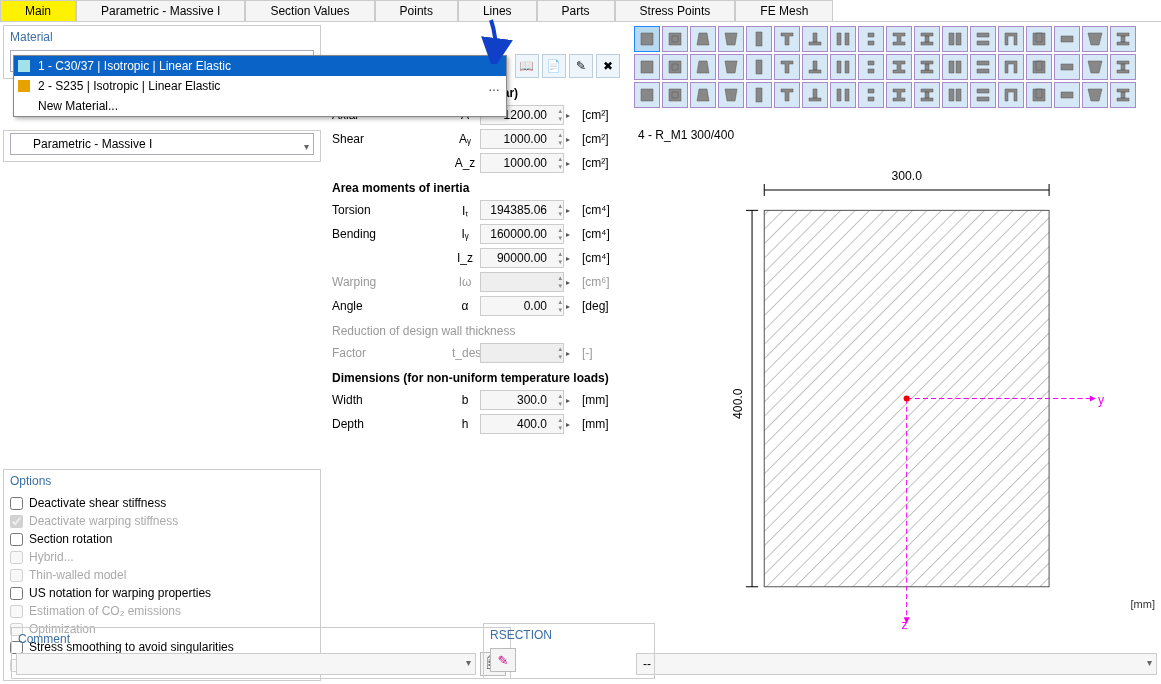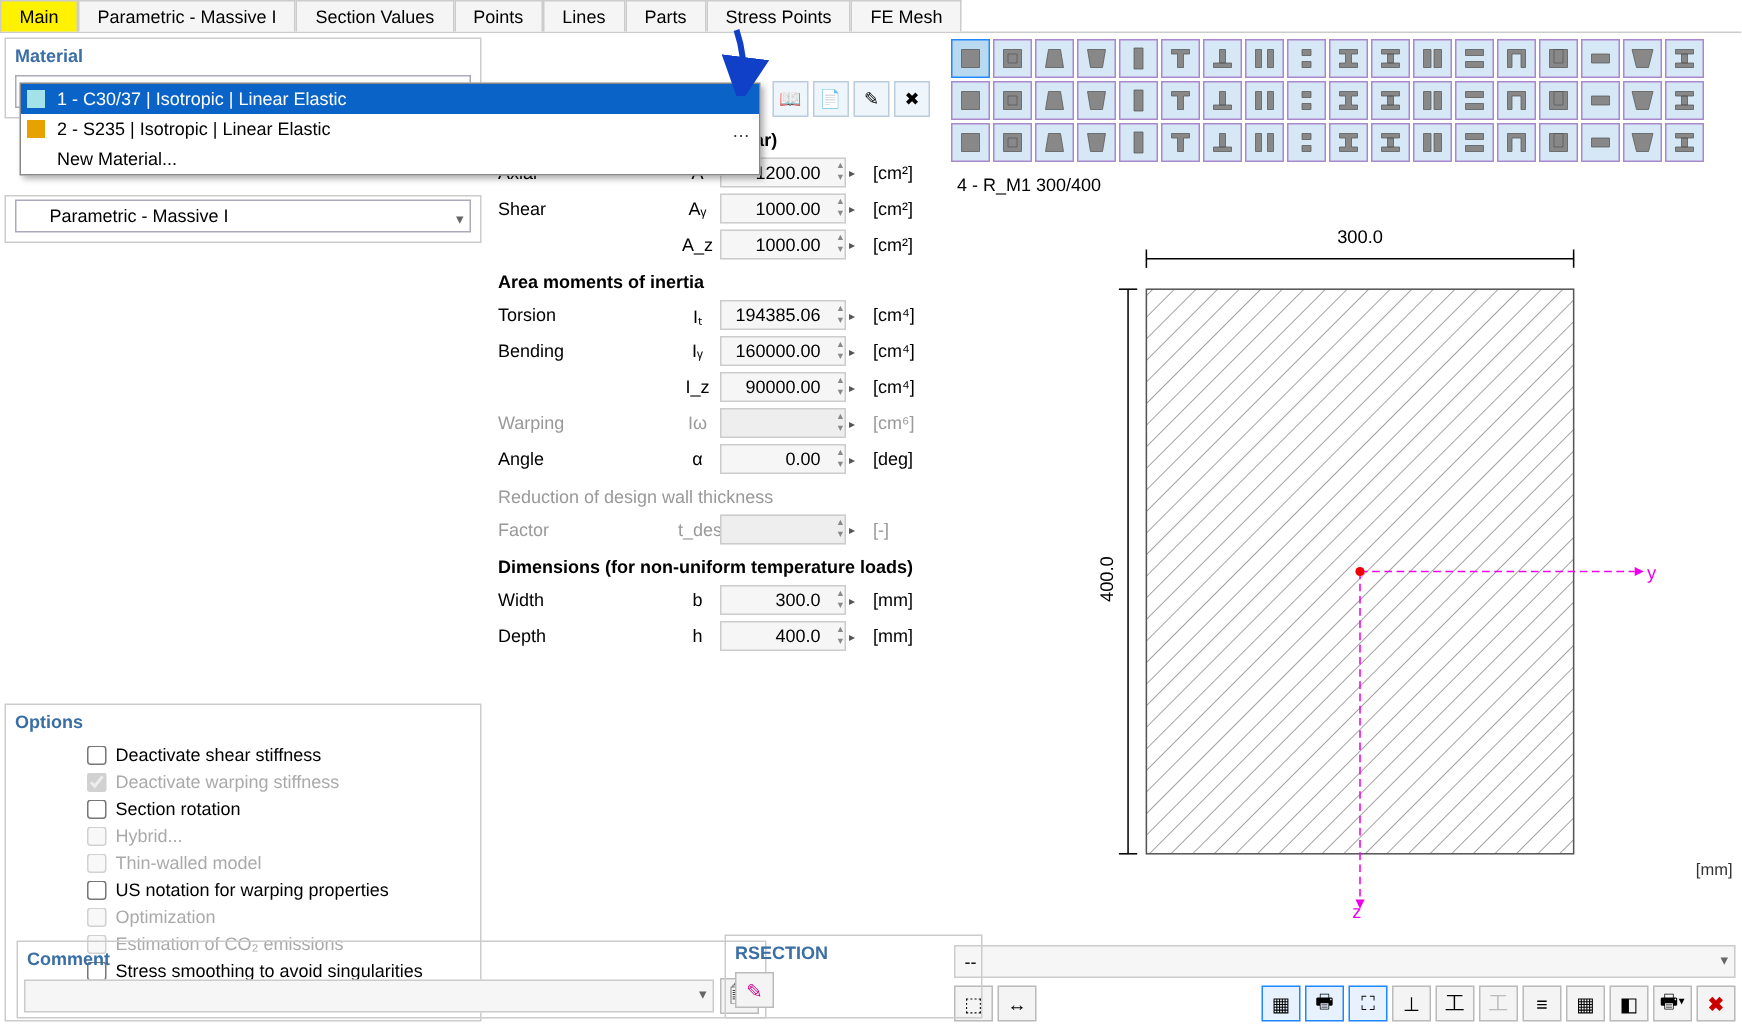--- a/index.html
+++ b/index.html
@@ -1,50 +1,50 @@
 <!DOCTYPE html>
 <html><head>
 <meta charset="utf-8">
 <style>
 * { box-sizing: border-box; margin: 0; padding: 0; font-family: "Segoe UI", Tahoma, sans-serif; font-size: 12px; }
 body { background: #fff; width: 1161px; height: 684px; position: relative; overflow: hidden; }
 
 
 .tabs { display: flex; height: 22px; border-bottom: 1px solid #ccc; background:#fff; }
-.tab { padding: 3px 12px; border: 1px solid #ccc; border-bottom:none; background: #f5f5f5; cursor:pointer; }
+.tab { padding: 3px 24px; border: 1px solid #ccc; border-bottom:none; background: #f5f5f5; cursor:pointer; }
 .tab.active { background: #fff200; font-weight:500; }
 
 
 .cols { display:flex; height: calc(100% - 22px); }
 .left { width: 324px; display:flex; flex-direction:column; }
 .mid  { width: 304px; padding:0 8px; position:relative; }
-.right{ flex:1; display:flex; flex-direction:column; padding-left:4px; }
+.right{ flex:1; display:flex; flex-direction:column; padding-left:4px;gap:12px; }
 
 
 .panel { border:1px solid #ccc; margin:3px; }
-.panel-hdr { color:#3a6ea5; font-weight:700; padding:4px 6px; }
+.panel-hdr { color:#3a6ea5; font-weight:400; padding:4px 6px; }
 .panel-body { padding:2px 6px 6px; }
 
 .select { width:100%; height:22px; border:1px solid #aab; background:#fff; padding:0 20px 0 22px; position:relative; line-height:20px; }
 .select .chev { position:absolute; right:4px; top:3px; font-size:10px; color:#666; }
 .sw { position:absolute; left:4px; top:4px; width:12px; height:12px; }
 
 .dropdown { position:absolute; left:13px; top:55px; width:494px; background:#fff; border:1px solid #888; box-shadow:2px 2px 4px rgba(0,0,0,0.3); z-index:50; }
 .dd-item { padding:3px 6px 3px 24px; position:relative; }
 .dd-item .swatch { position:absolute; left:4px; top:4px; width:12px; height:12px; }
 .dd-item.sel { background:#0a64c8; color:#fff; }
 .dd-item:last-child { border-top:0; }
 .dd-more { position:absolute; right:6px; bottom:2px; color:#333; }
 
 .arrow { position:absolute; left:473px; top:18px; z-index:60; pointer-events:none; }
 
 .toolbar-mini { display:flex; gap:3px; padding:2px 0; }
 .btn-sm { width:24px; height:24px; border:1px solid #bcd; background:#eef6fb; display:flex; align-items:center; justify-content:center; font-size:12px; cursor:pointer; }
 
-.options .row, .options label { display:flex; align-items:center; gap:6px; padding:2px 0;margin-left:48px; }
+.options .row, .options label { display:flex; align-items:center; gap:6px; padding:2px 0; }
 .options .disabled { color:#aaa; }
 input[type=checkbox]{ width:13px; height:13px; }
 
 .mid-hdr { font-weight:600; padding:6px 0 3px; }
 .mid-hdr.dim { color:#999; font-weight:normal;}
 .prop-row { display:grid; grid-template-columns: 1fr 26px 84px 14px 38px; align-items:center; height:24px; gap:2px;}
 .prop-row .sym { text-align:center; }
 .prop-row .val { border:1px solid #ccc; background:#f6f6f6; height:20px; display:flex; align-items:center; justify-content:flex-end; padding:0 16px 0 4px; position:relative;}
 .prop-row .val .spin { position:absolute; right:1px; top:1px; display:flex; flex-direction:column; font-size:7px; color:#888; line-height:8px;}
 .prop-row .go { font-size:8px; color:#555; }
@@ -146,25 +146,25 @@
           <label class="disabled">
             <input type="checkbox" disabled="" style="">
             <span>Thin-walled model</span>
           </label>
           <label class="">
             <input type="checkbox" style="">
             <span>US notation for warping properties</span>
           </label>
           <label class="disabled">
             <input type="checkbox" disabled="" style="">
-            <span>Optimization</span>
+            <span>Estimation of CO₂ emissions</span>
           </label>
           <label class="disabled">
             <input type="checkbox" disabled="" style="">
-            <span>Estimation of CO₂ emissions</span>
+            <span>Optimization</span>
           </label>
           <label class="">
             <input type="checkbox" style="">
             <span>Stress smoothing to avoid singularities</span>
           </label>
           <label class="disabled">
             <input type="checkbox" disabled="" style="">
             <span>Reduction of design wall thickness</span>
           </label>
         </div>

